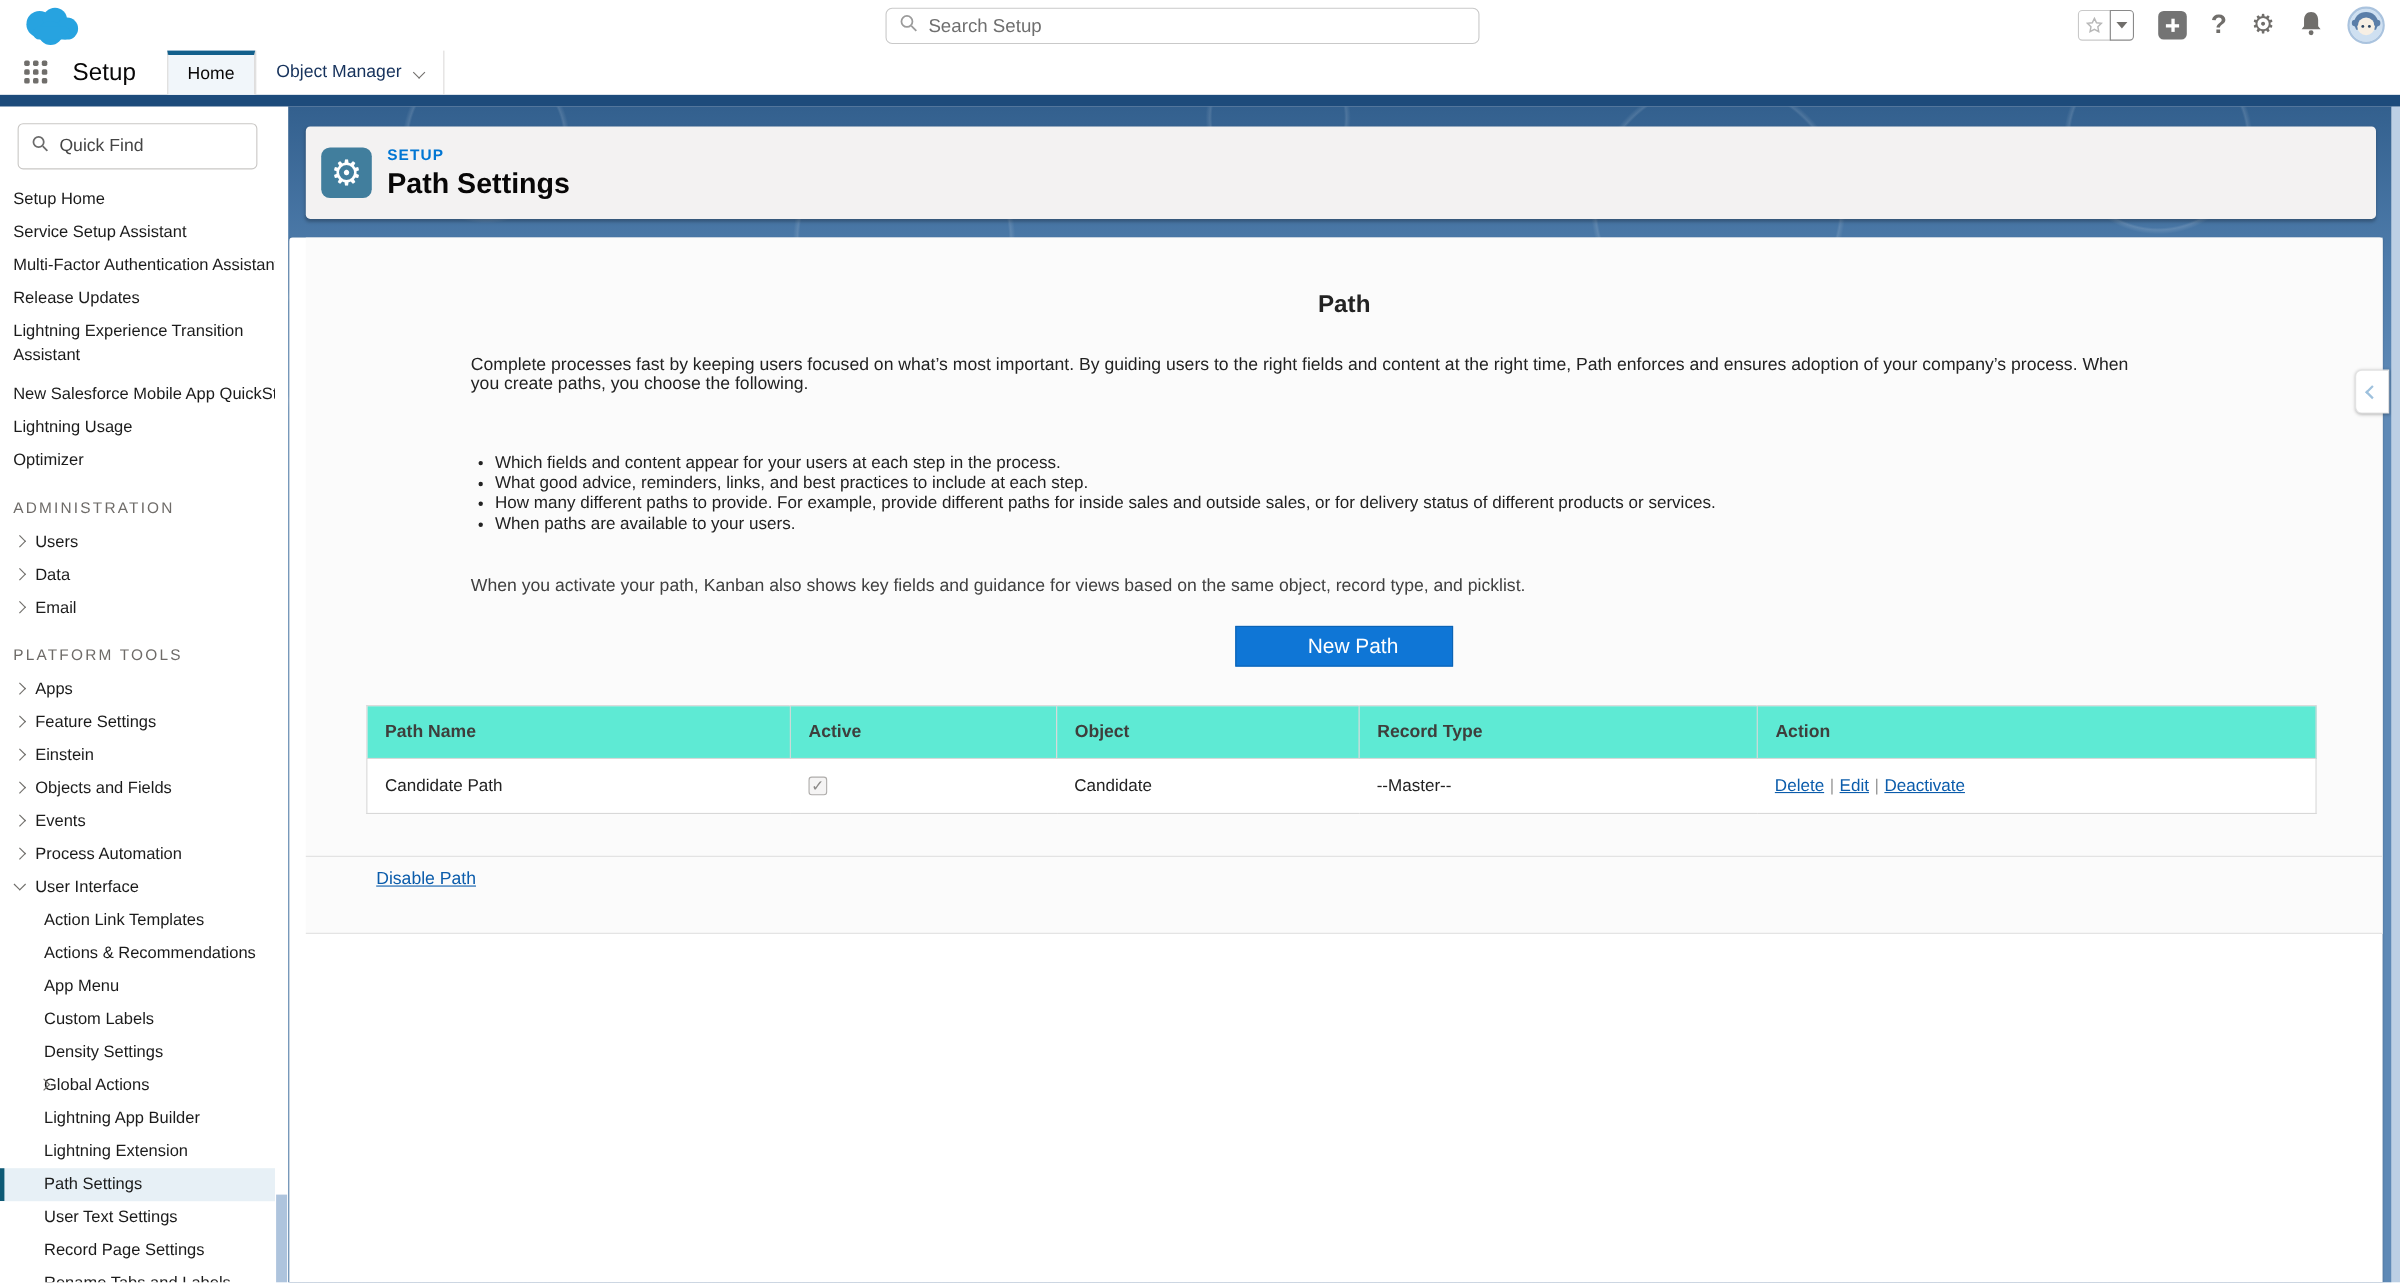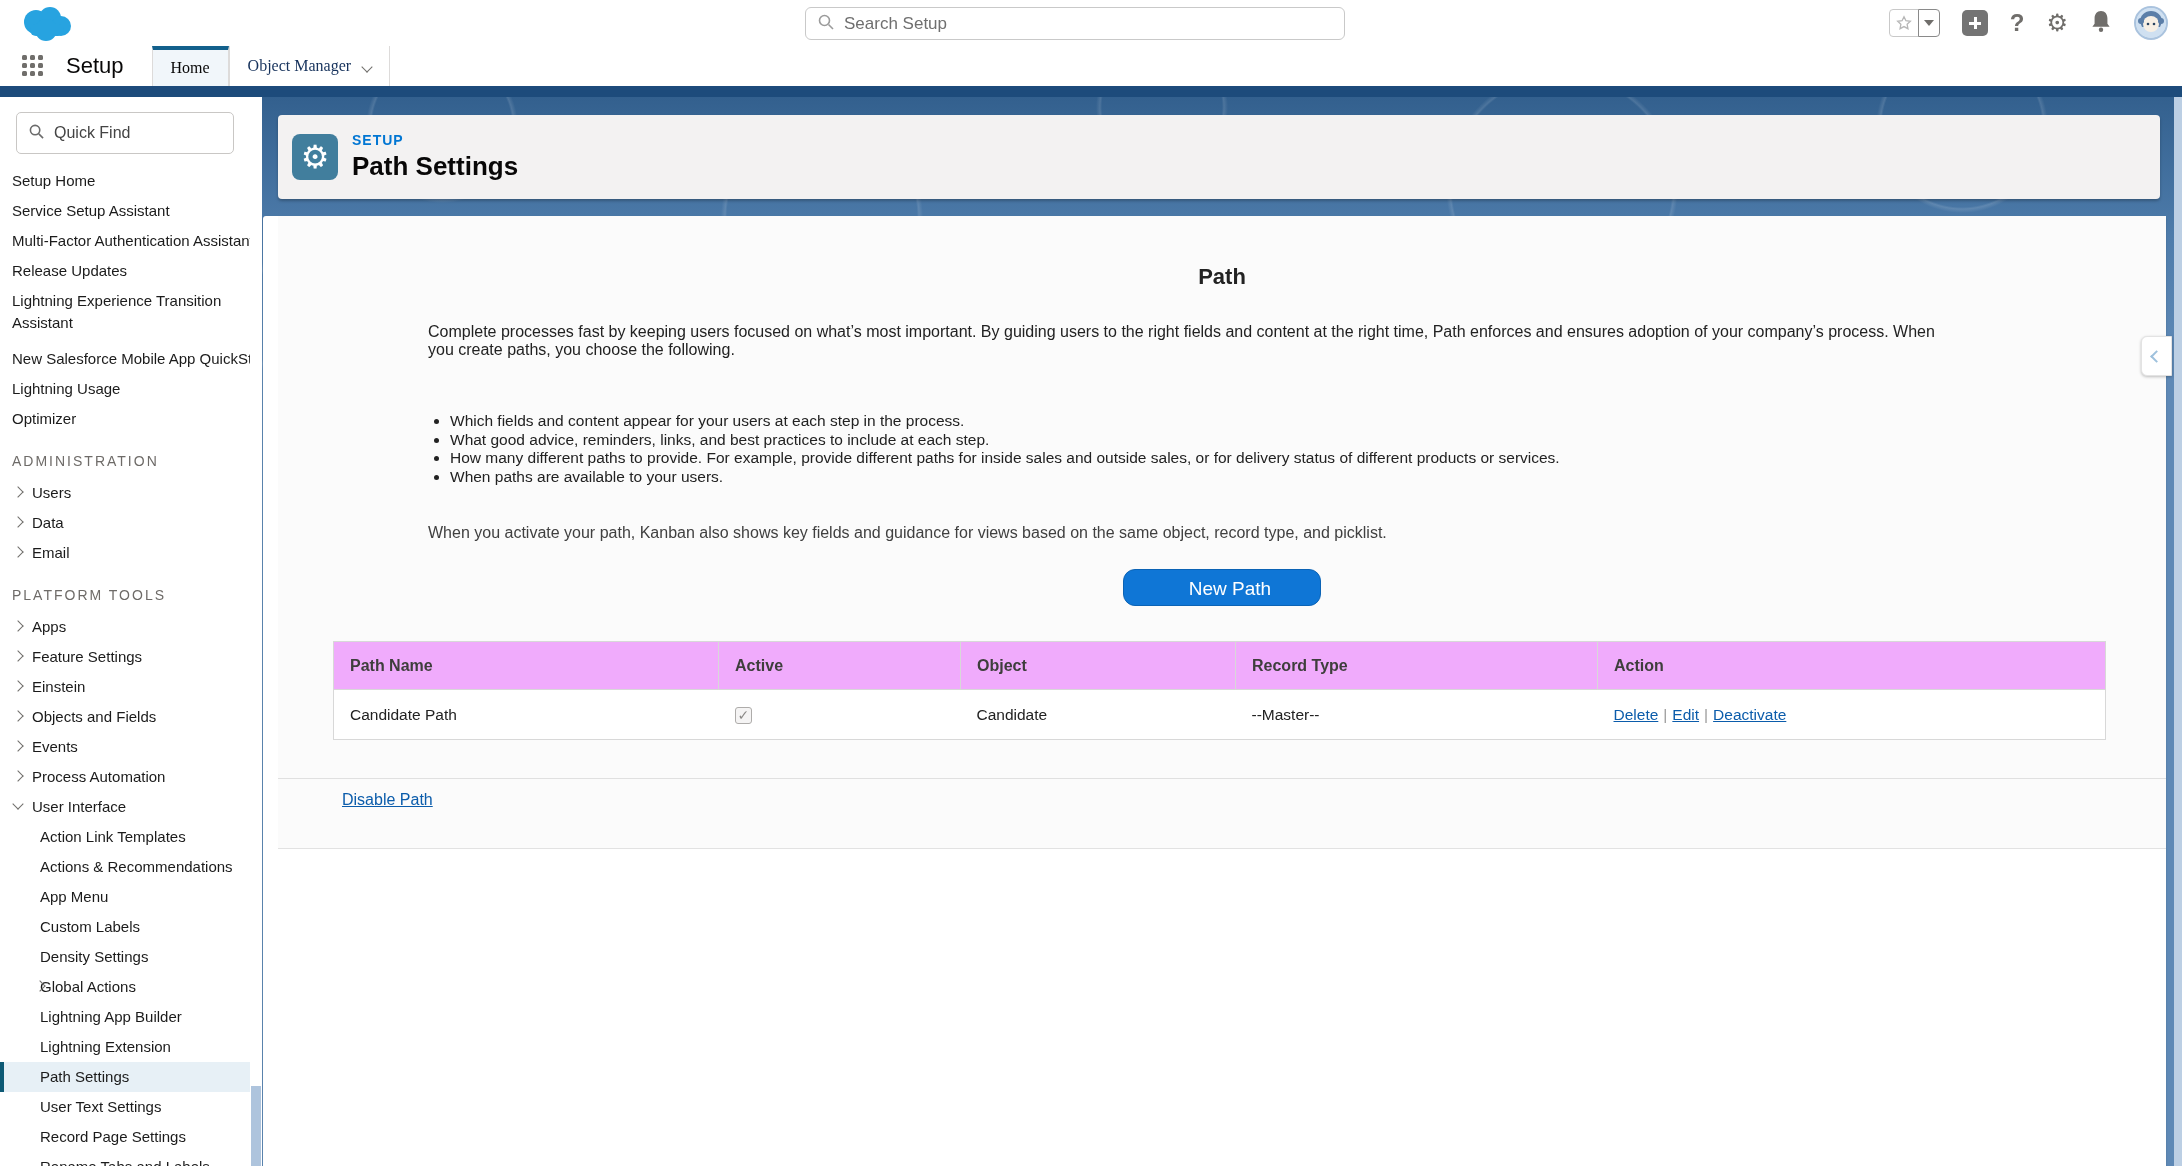--- a/index.html
+++ b/index.html
@@ -27,21 +27,21 @@
   .q-icon { font-size:24px; color:#706e6b; font-weight:bold; }
   .gear-glyph { font-size:24px; color:#706e6b; line-height:1; }
   .avatar { width:34px; height:34px; border-radius:50%; background:#d7e5f4; border:2px solid #aac3de; overflow:hidden; }
 
   
   .tab-bar { position:relative; height:40px; background:#fff; display:flex; align-items:stretch; }
   .waffle { width:22px; height:22px; display:grid; grid-template-columns:repeat(3,5px); grid-template-rows:repeat(3,5px); gap:3px; align-self:center; margin-left:22px; }
   .waffle span { width:5px; height:5px; border-radius:1.5px; background:#706e6b; }
   .app-label { align-self:center; font-size:22px; color:#080707; margin-left:22px; margin-right:28px; }
   .tab { display:flex; align-items:center; padding:4px 18px; font-size:16px; color:#16325c;
-    border-left:1px solid #dddbda; border-right:1px solid #dddbda; position:relative;font-family:Liberation Serif, serif; }
+    border-left:1px solid #dddbda; border-right:1px solid #dddbda; position:relative; }
   .tab.active { background:#f1f6fa; border-top:4px solid #12608c; color:#080707; }
   .tab .chev-dn { margin-left:12px; }
 
   
   .band { height:11px; background:#1d4b7b; }
 
   
   .workspace { position:relative; height:1069px; display:flex; }
 
   
@@ -90,26 +90,26 @@
     border-radius:3px 3px 0 0; box-shadow:0 1px 2px rgba(0,0,0,.2); }
   .classic-region { position:absolute; left:15px; right:0; top:0; height:633px; background:#fbfbfb; border-bottom:1px solid #e2e2e2; }
 
   .path-title { text-align:center; font-size:22px; font-weight:bold; color:#232323; padding-top:48px; }
   .intro { margin:33px 215px 0 150px; font-size:16px; line-height:18px; color:#222; }
   .bullets { margin:53px 215px 0 172px; font-size:15.5px; line-height:18.5px; color:#222; }
   .bullets li { margin:0; }
   .kanban-note { margin:38px 215px 0 150px; font-size:16px; line-height:18px; color:#404040; }
   .btn-row { text-align:center; margin-top:27px; }
   .new-path-btn { display:inline-block; min-width:198px; height:37px; line-height:37px; background:#0f76d6;
-    color:#fff; font-size:19px; border:1px solid #0b63b5; border-radius:12px; text-align:center; cursor:pointer;
+    color:#fff; font-size:19px; border:1px solid #0b63b5; border-radius:0; text-align:center; cursor:pointer;
     font-family:"Liberation Sans",sans-serif;padding-left:16px; }
 
   .path-table { margin:35px 0 0 55px; width:1772px; border:1px solid #d8d8d8; background:#fff; border-collapse:collapse; table-layout:fixed; }
   .path-table th { height:48px; font-size:16px; font-weight:bold; color:#3e3e3c; text-align:left; padding-left:16px;
-    border-right:1px solid #d8d8d8; border-bottom:1px solid #d8d8d8; background:#f0abfc; }
+    border-right:1px solid #d8d8d8; border-bottom:1px solid #d8d8d8; background:#5eead4; }
   .path-table th:last-child { border-right:none; }
   .path-table td { height:50px; font-size:15.5px; color:#222; padding-left:16px; }
   .path-table tr.data + tr.data td { border-top:3px solid #efefef; }
   .cb { display:inline-block; width:17px; height:17px; border-radius:3px; vertical-align:middle; position:relative; }
   .cb.checked { border:1px solid #aeacaa; background:#f5f4f4; }
   .cb.checked::after { content:"\2713"; position:absolute; left:2px; top:-1px; font-size:14px; color:#8c8a88; }
   .cb.unchecked { border:1.5px solid #3c3c3c; background:#fff; }
   .a-link { color:#0b5cab; text-decoration:underline; cursor:pointer; }
   .sep { color:#9a9a9a; padding:0 5px; }
 

